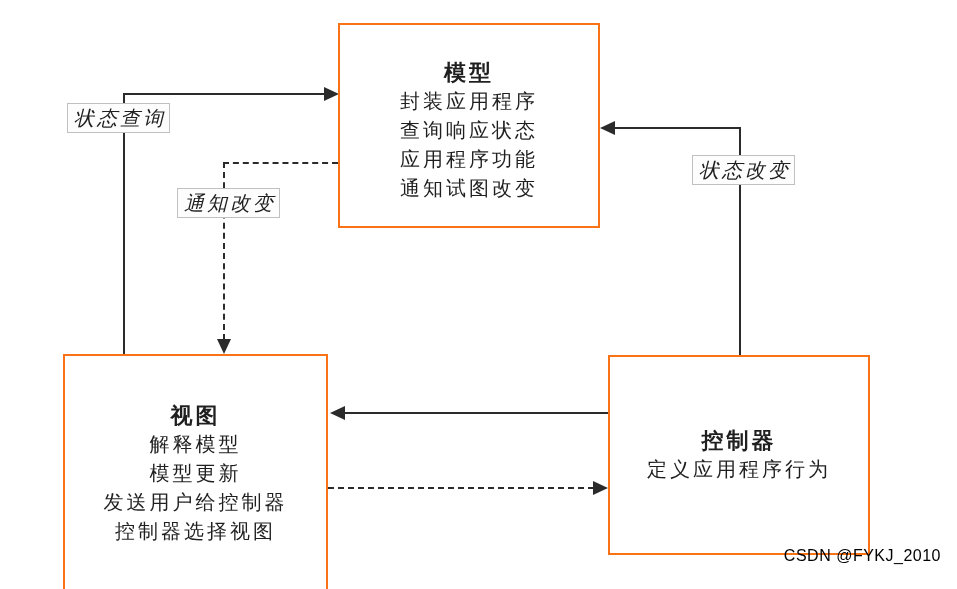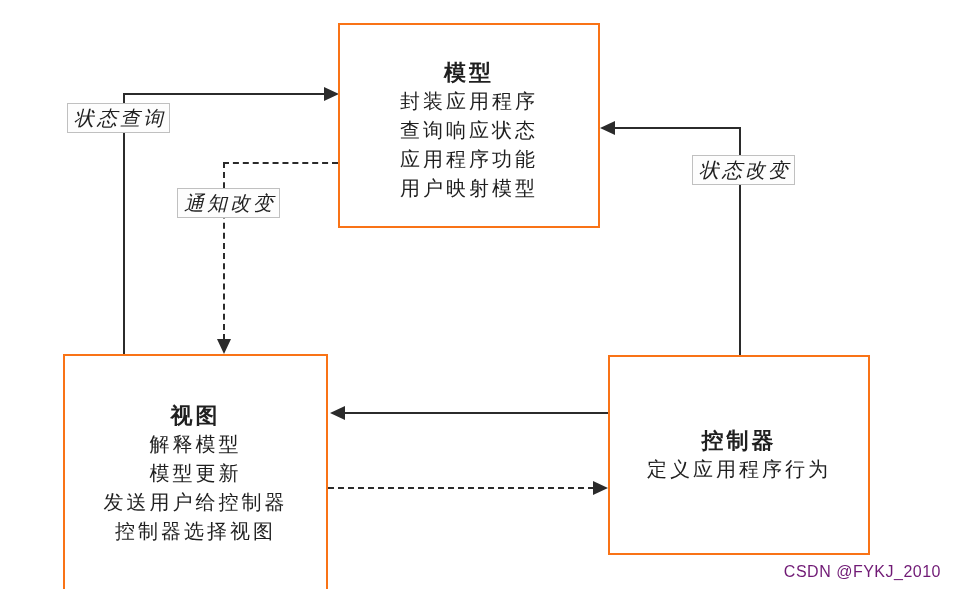--- a/index.html
+++ b/index.html
@@ -65,39 +65,39 @@
     padding: 2px 3px 2px 6px;
     white-space: nowrap;
     z-index: 3;
     font-style: italic;
   }
 
   
   .watermark {
     position: absolute;
     right: 16px;
-    top: 563px;
+    top: 547px;
     font-size: 16px;
-    color: #701a75;
+    color: #000000;
     font-family: "Liberation Sans", sans-serif;
     letter-spacing: 0.5px;
     z-index: 4;
   }
 </style>
 </head>
 <body>
 
 <div class="canvas">
 
   <div class="node" id="model-box">
     <div class="node-title">模型</div>
     <div class="node-line">封装应用程序</div>
     <div class="node-line">查询响应状态</div>
     <div class="node-line">应用程序功能</div>
-    <div class="node-line">用户映射模型</div>
+    <div class="node-line">通知试图改变</div>
   </div>
 
   <div class="node" id="view-box">
     <div class="node-title">视图</div>
     <div class="node-line">解释模型</div>
     <div class="node-line">模型更新</div>
     <div class="node-line">发送用户给控制器</div>
     <div class="node-line">控制器选择视图</div>
   </div>
 

